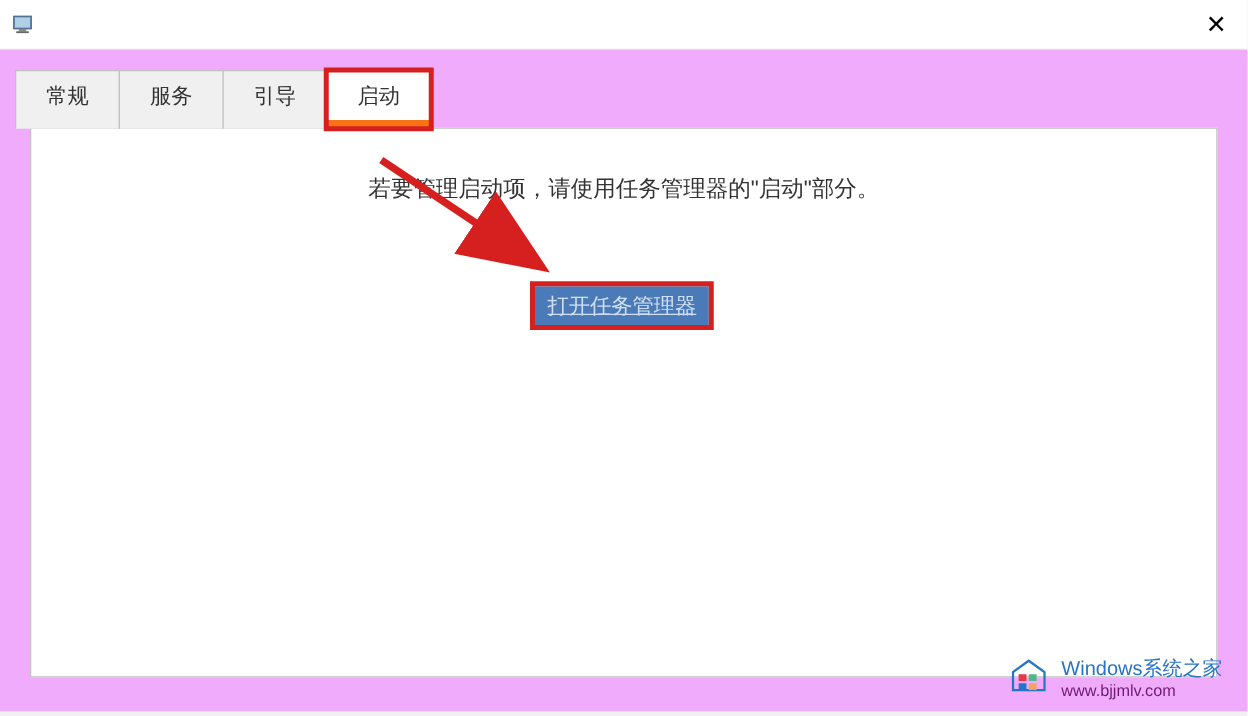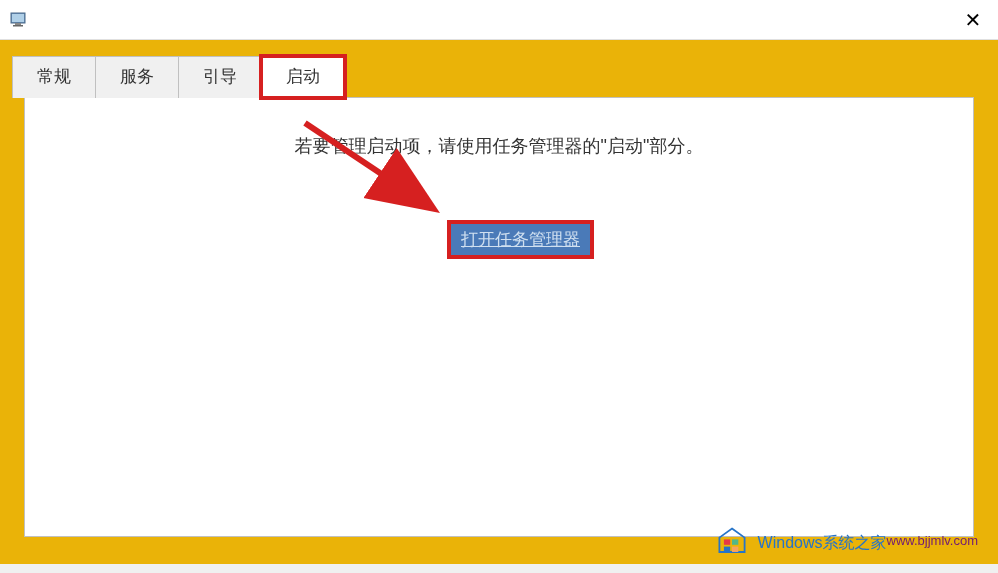--- a/index.html
+++ b/index.html
@@ -35,21 +35,21 @@
       width: 30px;
       height: 30px;
       display: flex;
       align-items: center;
       justify-content: center;
       cursor: pointer;
       font-size: 20px;
       font-weight: 300;
     }
     .tabs-container {
-      background: #eab308;
+      background: #f0abfc;
       padding: 16px 12px 15px 12px;
       position: relative;
     }
     .tabs {
       display: flex;
       gap: 0;
       position: relative;
       z-index: 2;
     }
     .tab {
@@ -58,21 +58,21 @@
       border: 1px solid #c0c0c0;
       border-bottom: none;
       cursor: pointer;
       font-size: 17px;
       color: #333;
       position: relative;
       margin-right: -1px;
     }
     .tab.active {
       background: #fff;
-      border-bottom: 2px solid #f97316;
+      border-bottom: 7px solid #f97316;
       z-index: 3;
     }
     .tab.highlighted {
       outline: 4px solid #d62020;
       outline-offset: -2px;
       z-index: 5;
     }
     .content-area {
       background: #fff;
       border: 1px solid #c0c0c0;
@@ -91,21 +91,21 @@
       display: inline-block;
       margin-top: 50px;
       padding: 4px 10px;
       background: #4a7ab8;
       color: #d0e0f0;
       text-decoration: underline;
       font-size: 17px;
       cursor: pointer;
       outline: 4px solid #d62020;
       position: absolute;
-      left: 426px;
+      left: 403px;
       top: 76px;
     }
     .arrow-svg {
       position: absolute;
       left: 270px;
       top: 15px;
       z-index: 10;
       pointer-events: none;
     }
     .watermark {
@@ -115,21 +115,21 @@
       display: flex;
       align-items: center;
       gap: 8px;
     }
     .watermark-logo {
       width: 36px;
       height: 36px;
     }
     .watermark-text {
       display: flex;
-      flex-direction: row;
+      flex-direction: column;
       line-height: 1.2;
     }
     .watermark-title {
       color: #2674c8;
       font-size: 16px;
       font-weight: normal;
     }
     .watermark-url {
       color: #701a75;
       font-size: 13px;

